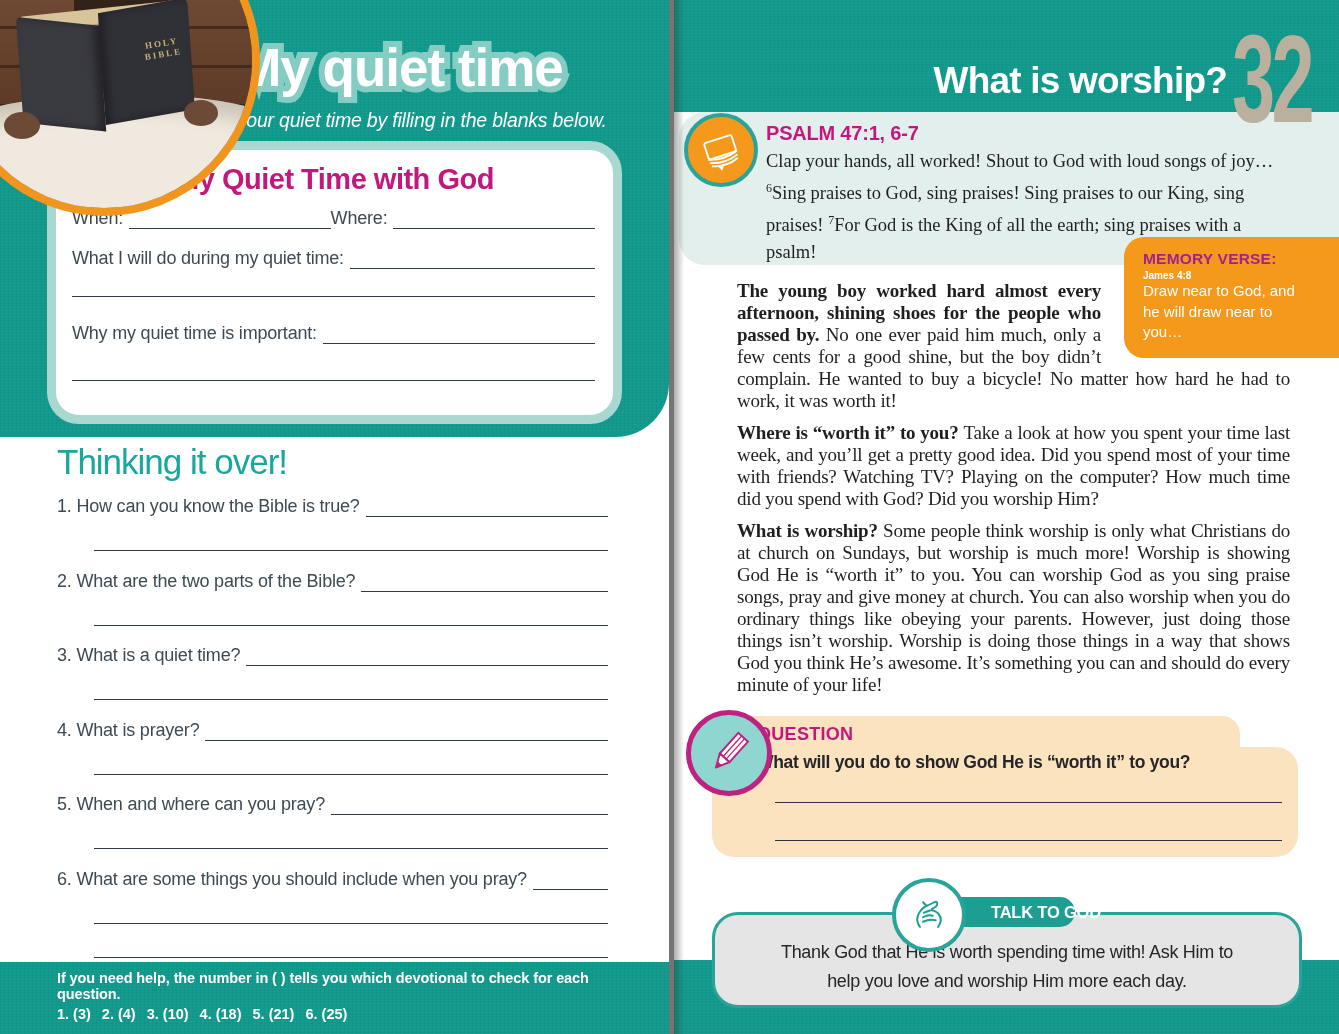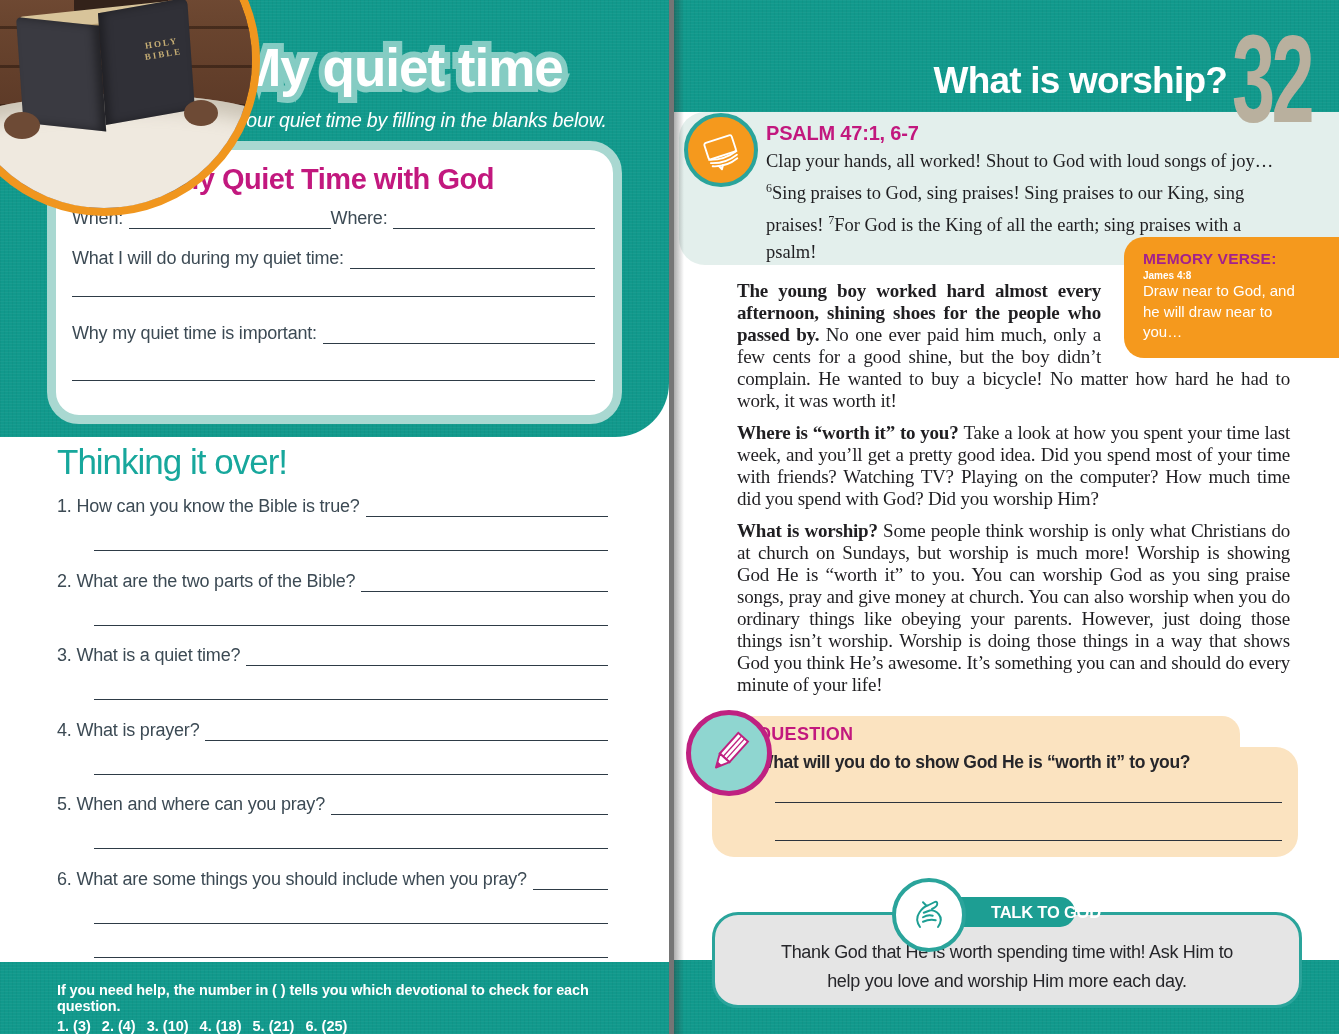--- a/index.html
+++ b/index.html
@@ -10,21 +10,21 @@
   }
   *{margin:0;padding:0;box-sizing:content-box}
   body{background:#c9c9c9;font-family:"Liberation Sans",sans-serif}
   .stage{position:relative;width:1339px;height:1034px;background:#fff;overflow:hidden;margin:0 auto}
   .teal-texture{background-color:var(--teal);
     background-image:repeating-linear-gradient(0deg,rgba(255,255,255,.035) 0 1px,transparent 1px 3px),
                      repeating-linear-gradient(90deg,rgba(0,0,0,.035) 0 1px,transparent 1px 4px);}
   
   .left-page{position:absolute;left:0;top:0;width:669px;height:1034px;background:#fff;overflow:hidden}
   .lp-teal{position:absolute;left:0;top:0;width:669px;height:437px;border-bottom-right-radius:54px}
-  .lp-footer{position:absolute;left:0;top:962px;width:669px;height:72px;box-sizing:border-box;padding:20px 30px 0 57px}
+  .lp-footer{position:absolute;left:0;top:962px;width:669px;height:72px;box-sizing:border-box;padding:8px 30px 0 57px}
   .lpf-line1{font-size:14.5px;font-weight:bold;color:#fff;letter-spacing:-.1px}
   .answer-key{margin-top:4px;display:flex;gap:11px;font-size:14.5px;font-weight:bold;color:#fff}
   
   .photo-wrap{position:absolute;left:-52px;top:-96px;width:296px;height:296px;border-radius:50%;
     border:8px solid #f0961e;overflow:hidden;background:#6e4a33;z-index:3}
   .wood{position:absolute;left:0;top:0;right:0;height:200px;
     background:linear-gradient(180deg,#7f5740 0%,#6a452f 55%,#5d3a27 100%);}
   .wood:after{content:"";position:absolute;inset:0;
     background:repeating-linear-gradient(180deg,transparent 0 36px,rgba(28,14,7,.45) 36px 39px)}
   .bed{position:absolute;left:-40px;top:182px;width:380px;height:140px;background:#efe9df;

